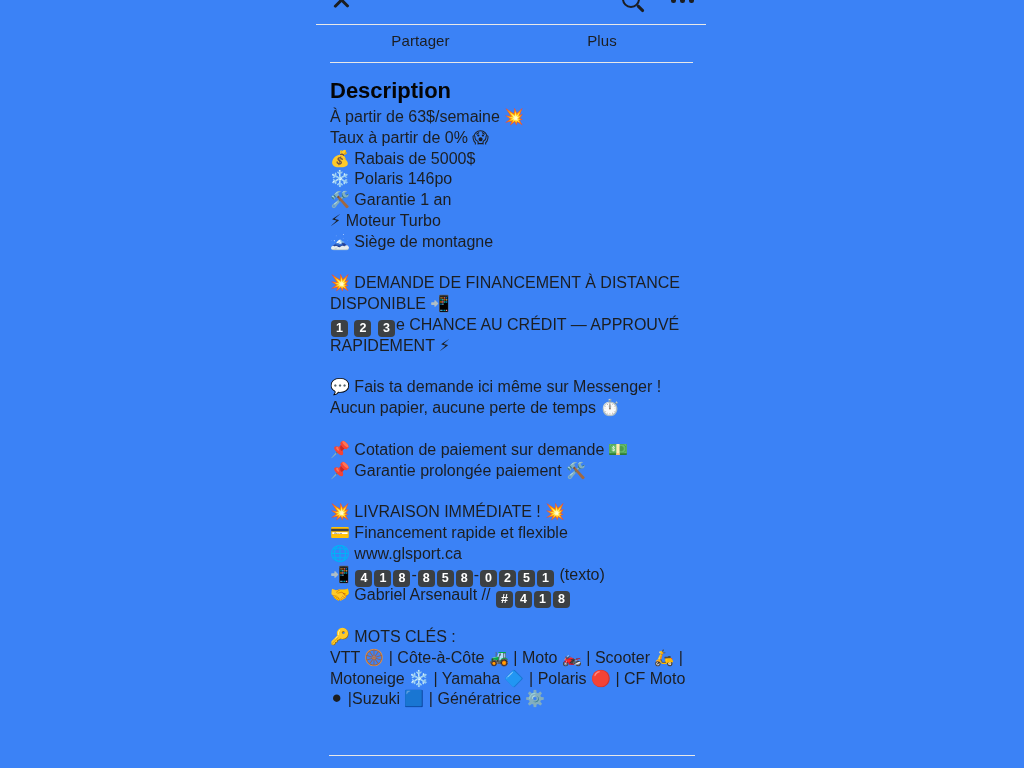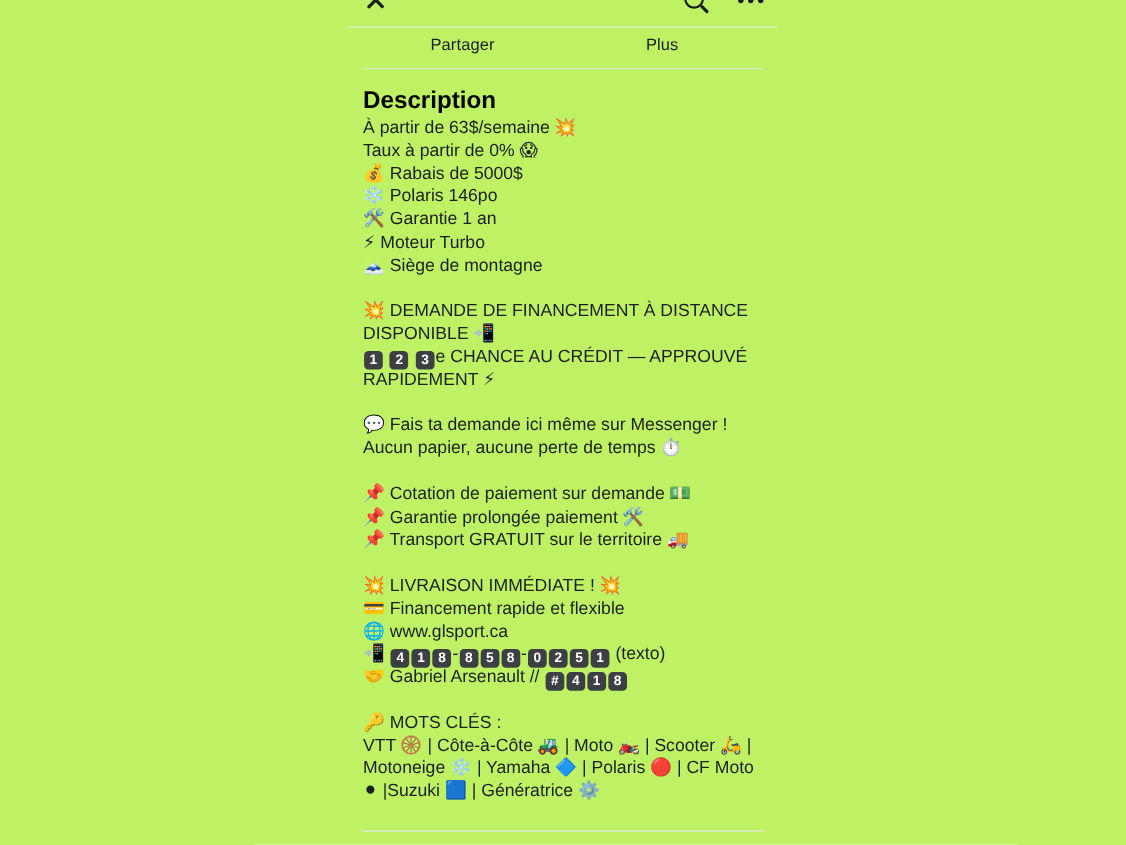--- a/index.html
+++ b/index.html
@@ -2,21 +2,21 @@
 <html><head>
 <meta charset="utf-8">
 <style>
   html, body {
     margin: 0; padding: 0;
     width: 1024px; height: 768px;
     background: #ffffff;
     overflow: hidden;
     font-family: "Liberation Sans", "DejaVu Sans", sans-serif;
   }
-  .page { position: relative; width: 1024px; height: 768px; background: #bef264; }
+  .page { position: relative; width: 1024px; height: 768px; background: #3b82f6; }
 
   button { background: none; border: none; padding: 0; margin: 0; cursor: pointer; font-family: inherit; }
 
   
   .close-btn { position: absolute; left: 331px; top: -10px; width: 20px; height: 20px; }
   .close-btn .xbar { position: absolute; left: 8.7px; top: 0; width: 2.6px; height: 20px; background: #1c1e21; border-radius: 1.3px; }
   .close-btn .b1 { transform: rotate(45deg); }
   .close-btn .b2 { transform: rotate(-45deg); }
 
   .search-btn { position: absolute; left: 618px; top: -12px; width: 34px; height: 30px; }
@@ -90,21 +90,20 @@
         <div class="dline">💥 DEMANDE DE FINANCEMENT À DISTANCE</div>
         <div class="dline">DISPONIBLE 📲</div>
         <div class="dline"><span class="kc">1</span> <span class="kc">2</span> <span class="kc">3</span>e CHANCE AU CRÉDIT — APPROUVÉ</div>
         <div class="dline">RAPIDEMENT ⚡</div>
         <div class="dline">&nbsp;</div>
         <div class="dline">💬 Fais ta demande ici même sur Messenger !</div>
         <div class="dline">Aucun papier, aucune perte de temps ⏱️</div>
         <div class="dline">&nbsp;</div>
         <div class="dline">📌 Cotation de paiement sur demande 💵</div>
         <div class="dline">📌 Garantie prolongée paiement 🛠️</div>
-        <div class="dline">📌 Transport GRATUIT sur le territoire 🚚</div>
         <div class="dline">&nbsp;</div>
         <div class="dline">💥 LIVRAISON IMMÉDIATE ! 💥</div>
         <div class="dline">💳 Financement rapide et flexible</div>
         <div class="dline">🌐 www.glsport.ca</div>
         <div class="dline">📲 <span class="kc">4</span><span class="kc">1</span><span class="kc">8</span>-<span class="kc">8</span><span class="kc">5</span><span class="kc">8</span>-<span class="kc">0</span><span class="kc">2</span><span class="kc">5</span><span class="kc">1</span> (texto)</div>
         <div class="dline">🤝 Gabriel Arsenault // <span class="kc">#</span><span class="kc">4</span><span class="kc">1</span><span class="kc">8</span></div>
         <div class="dline">&nbsp;</div>
         <div class="dline">🔑 MOTS CLÉS :</div>
         <div class="dline">VTT 🛞 | Côte-à-Côte 🚜 | Moto 🏍️ | Scooter 🛵 |</div>
         <div class="dline">Motoneige ❄️ | Yamaha 🔷 | Polaris 🔴 | CF Moto</div>

